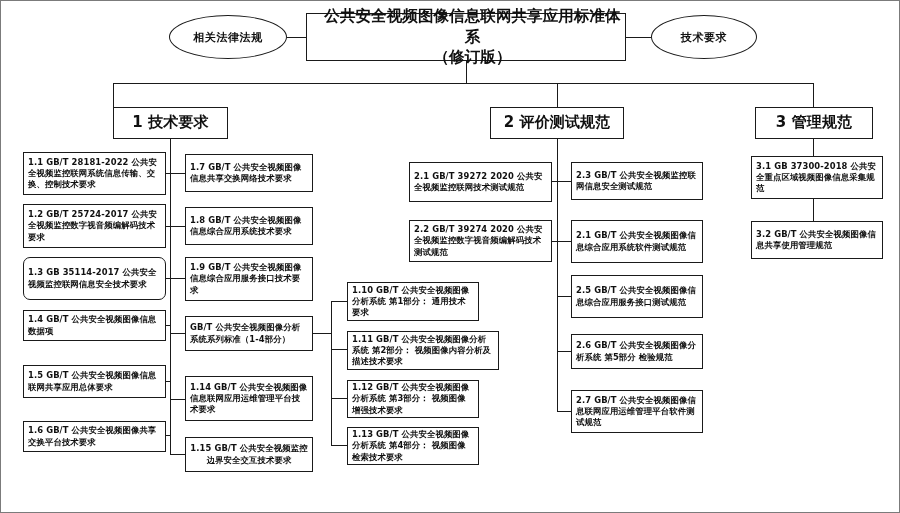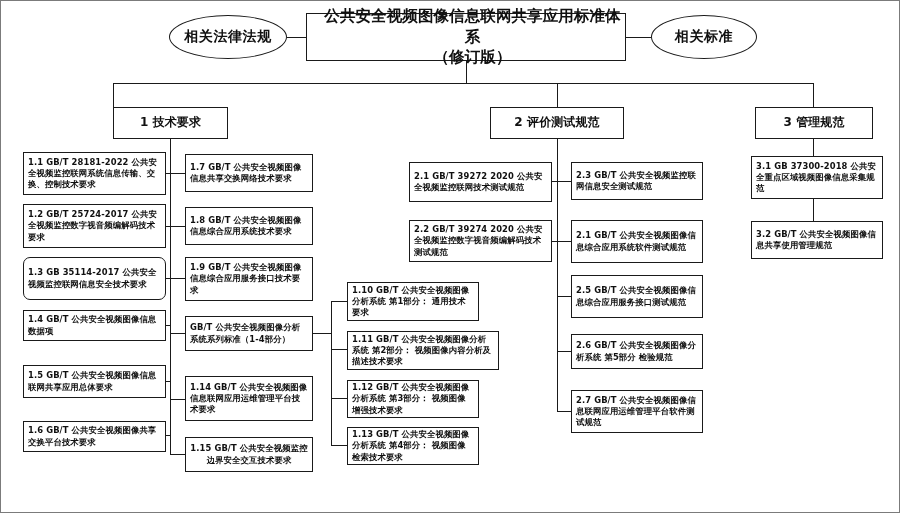--- a/index.html
+++ b/index.html
@@ -45,29 +45,29 @@
   }
   .title-box .txt{line-height:1.33;text-align:center;}
   
   .ellipse{
     position:absolute;
     box-sizing:border-box;
     border:1px solid #1a1a1a;
     border-radius:50%;
     background:#fff;
     display:flex;align-items:center;justify-content:center;
-    font-size:14px;
+    font-size:11px;
     font-weight:600;
     color:#101010;
     z-index:3;
     letter-spacing:0.6px;
   }
   
   .cat-box{
-    font-size:12px;
+    font-size:15px;
     font-weight:600;
     letter-spacing:0.7px;
     justify-content:center;
     text-align:center;
   }
   
   .leaf{
     font-size:8.4px;
     font-weight:600;
     letter-spacing:0.05px;
@@ -89,21 +89,21 @@
   </div>
 
   <div class="node center title-box" style="left:305px;top:12px;width:320px;height:48px;">
     <span class="txt">
       <span>公共安全视频图像信息联网共享应用标准体系</span><br>
       <span>（修订版）</span>
     </span>
   </div>
 
   <div class="ellipse" style="left:650px;top:14px;width:106px;height:44px;">
-    <span>相关标准</span>
+    <span>技术要求</span>
   </div>
 
   <div class="ln h" style="left:286px;top:36px;width:19px;"></div>
   <div class="ln h" style="left:625px;top:36px;width:25px;"></div>
 
   <div class="ln v" style="left:465px;top:60px;height:22px;"></div>
 
   <div class="ln h" style="left:112px;top:82px;width:700px;"></div>
 
   <div class="ln v" style="left:112px;top:82px;height:24px;"></div>

